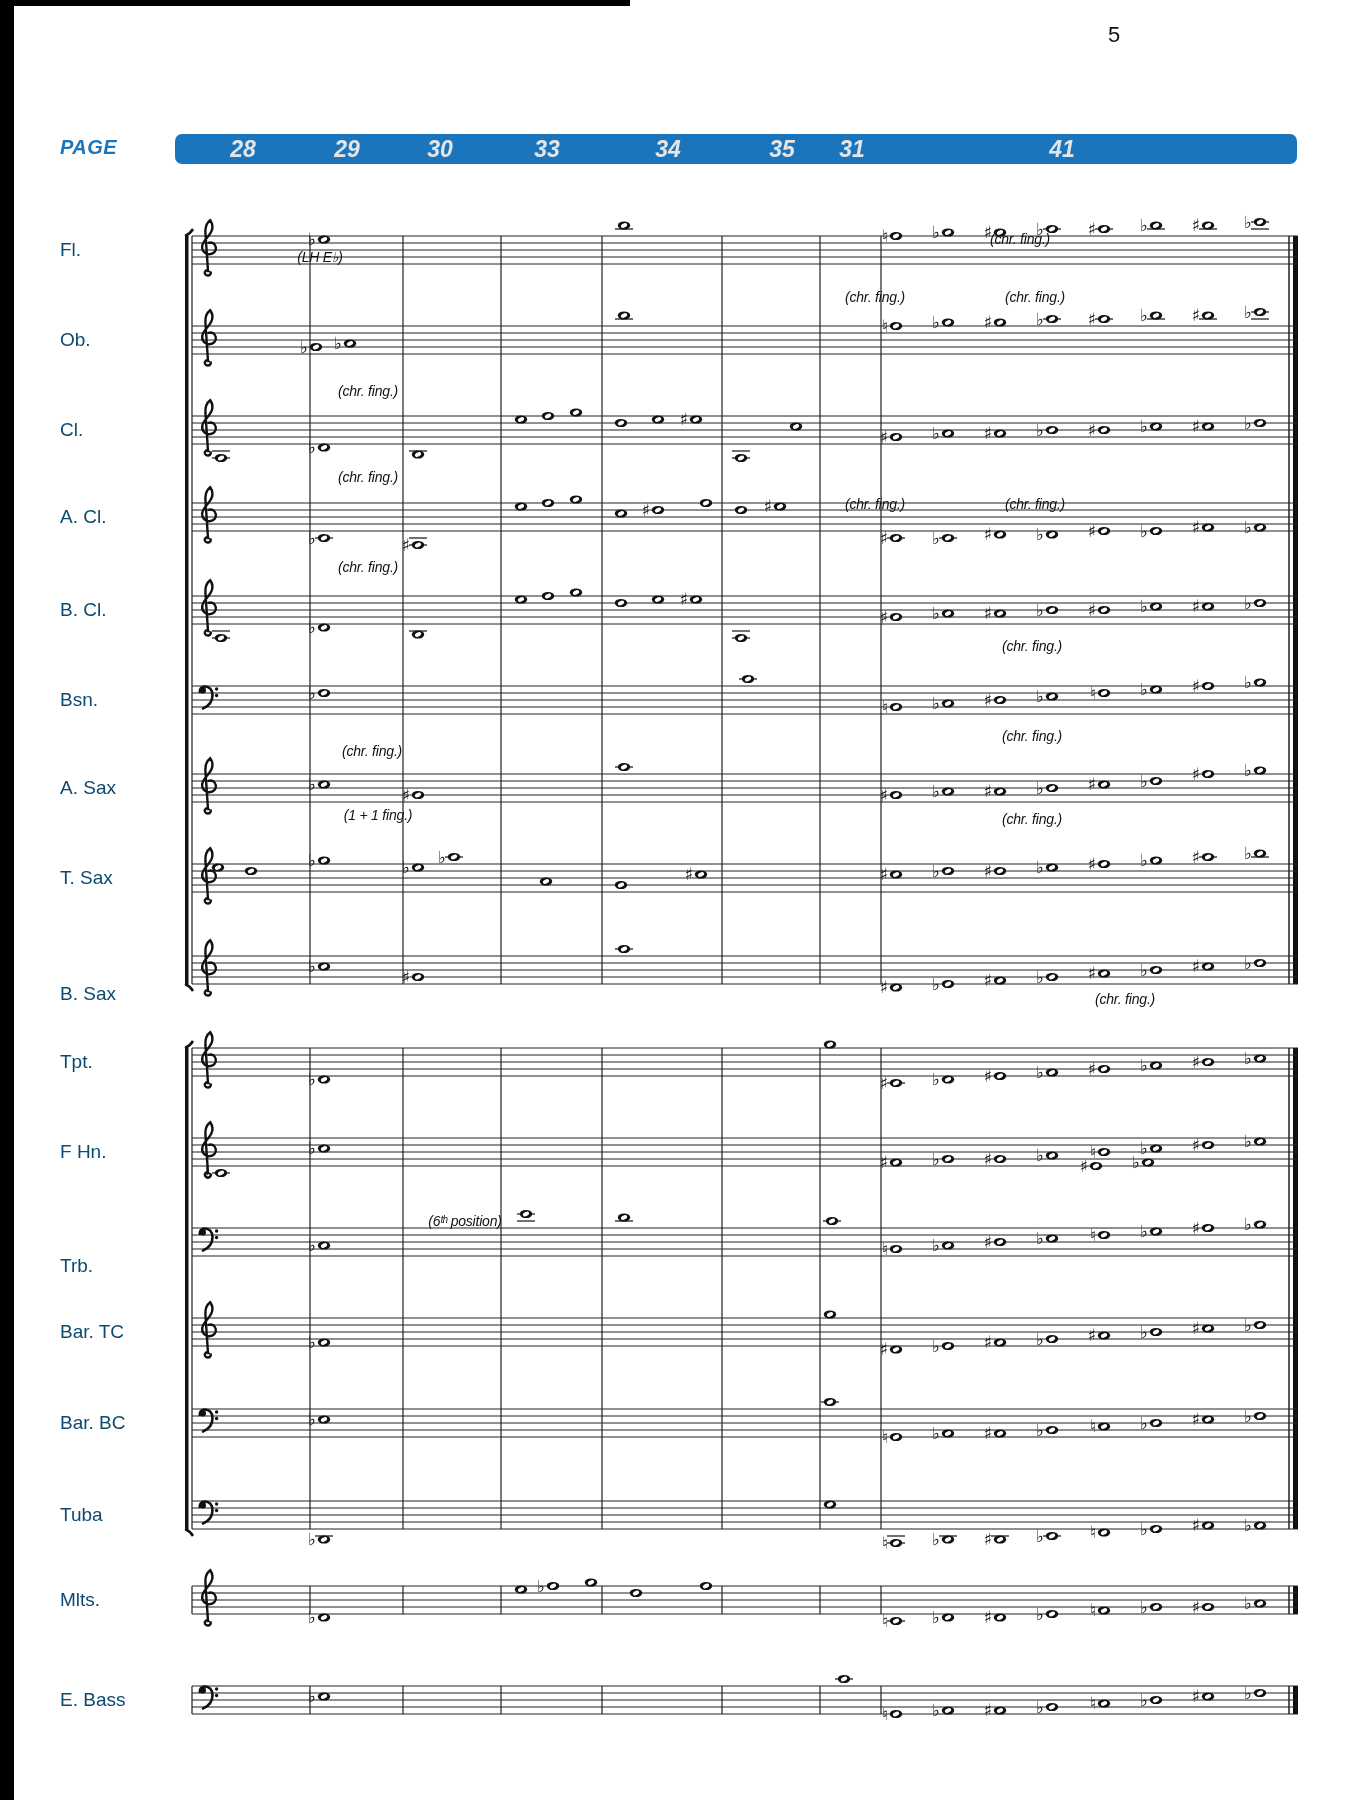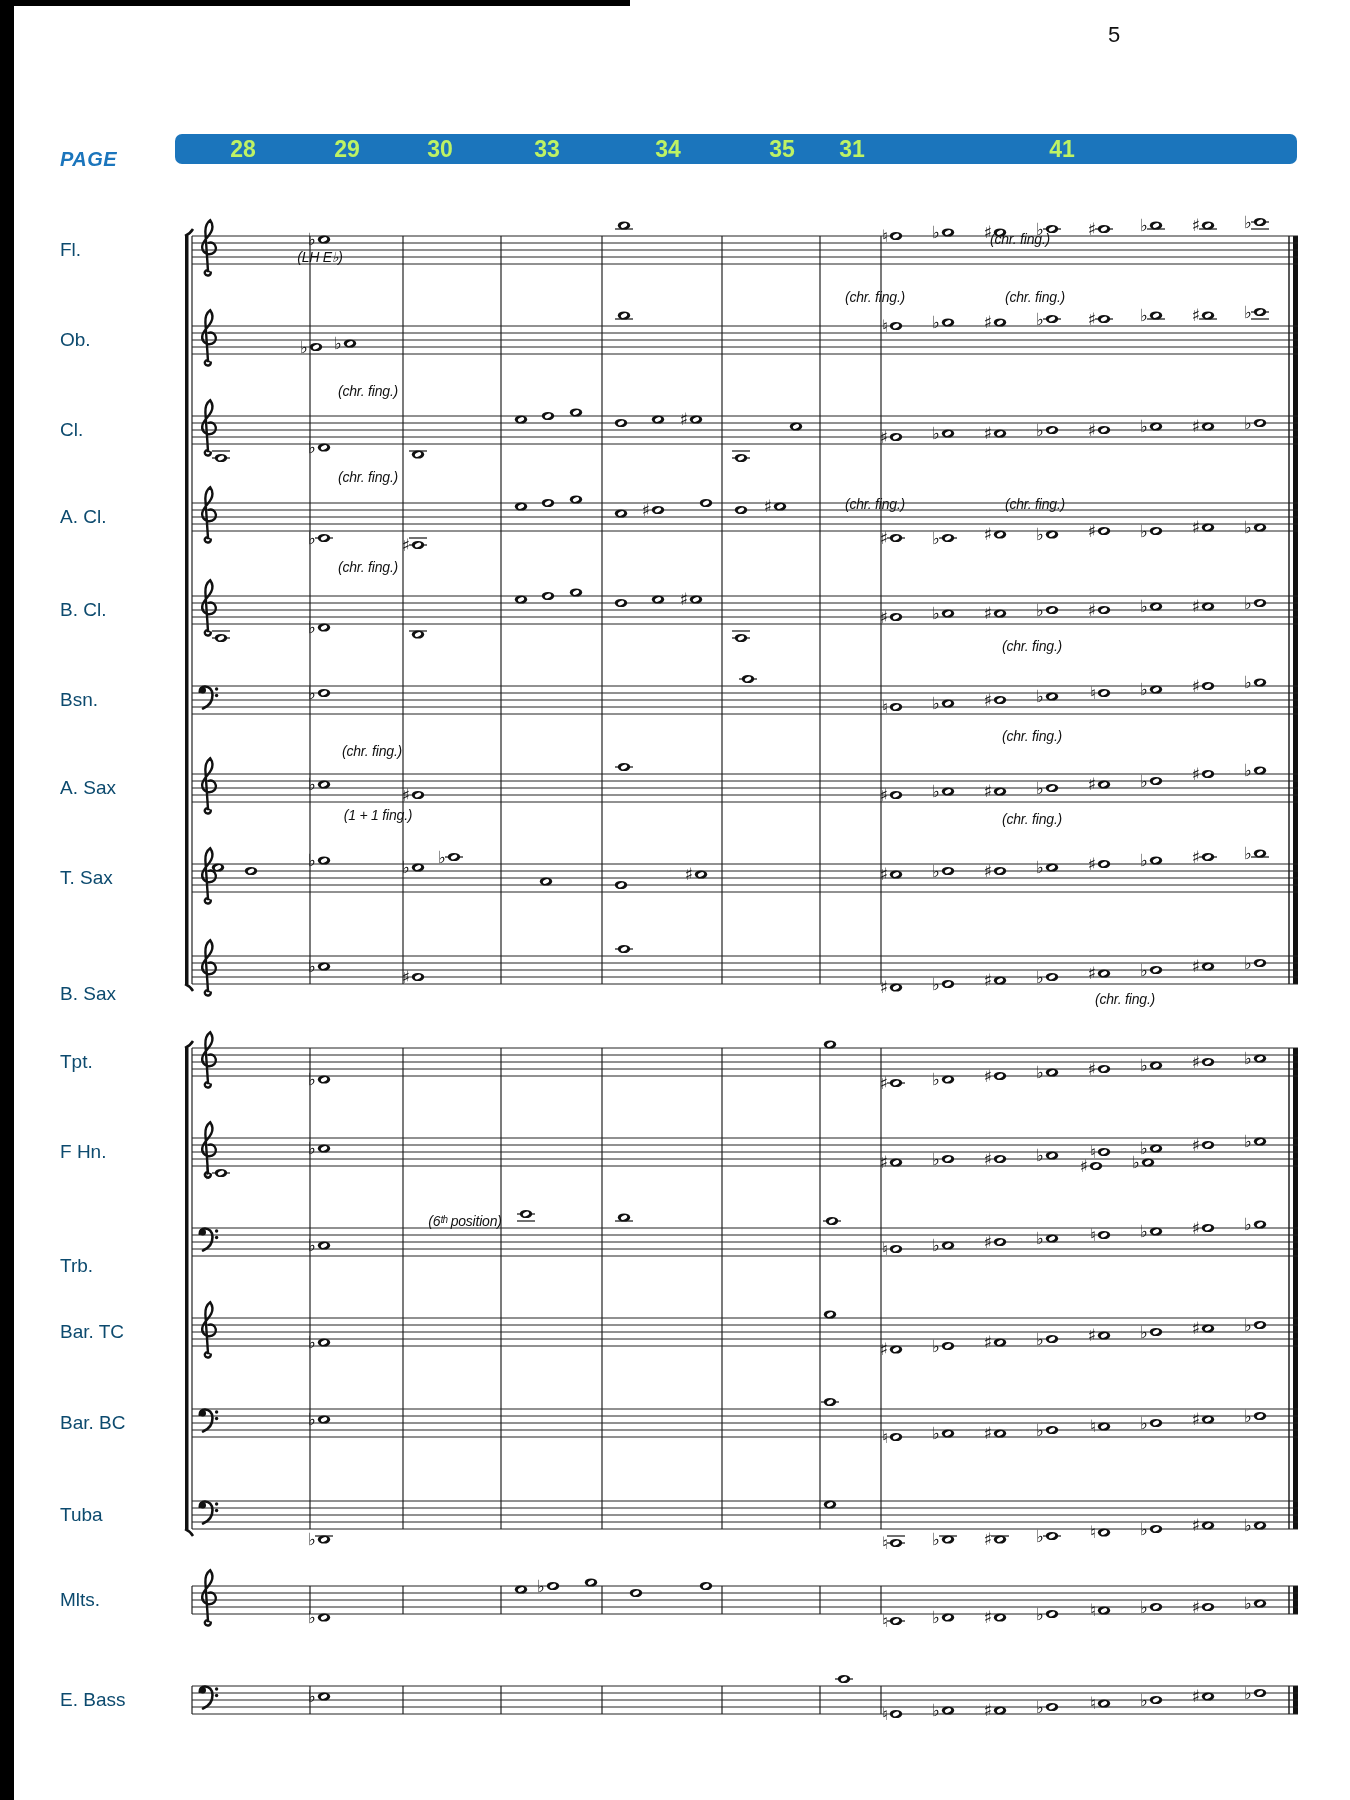--- a/index.html
+++ b/index.html
@@ -5,24 +5,24 @@
   html,body{margin:0;padding:0;background:#777;}
   .page{position:relative;width:1350px;height:1800px;background:#ffffff;overflow:hidden;
         font-family:"Liberation Sans",sans-serif;}
   .edge-left{position:absolute;left:0;top:0;width:14px;height:1800px;background:#000;}
   .edge-top{position:absolute;left:0;top:0;width:630px;height:6px;background:#000;}
   .page-number{position:absolute;left:1108px;top:22px;font-size:22px;color:#111;}
   .doc-title{position:absolute;left:78px;top:52px;margin:0;
       font-family:"DejaVu Serif",serif;font-weight:bold;font-size:43px;color:#231f20;
       letter-spacing:-1px;-webkit-text-stroke:1.6px #231f20;}
   .page-header-label{position:absolute;left:60px;top:136px;font-size:20px;font-weight:bold;
-      font-style:italic;letter-spacing:.5px;margin-top:12px;}
+      font-style:italic;letter-spacing:.5px;}
   .blue-bar{position:absolute;left:175px;top:134px;width:1122px;height:30px;border-radius:7px;}
-  .page-num-cell{position:absolute;top:2px;transform:translateX(-50%);color:#bef264;
-      font-size:23px;font-weight:bold;}
+  .page-num-cell{position:absolute;top:2px;transform:translateX(-50%);color:#e5e5e5;
+      font-size:23px;font-weight:bold;font-style:italic;}
   .instrument-label{position:absolute;font-size:19px;color:#0c4a6e;}
   .annotation{position:absolute;transform:translateX(-50%);font-size:14px;color:#111;
       white-space:nowrap;letter-spacing:-0.2px;font-style:italic;}
   svg.score{position:absolute;left:0;top:0;}
   .staffline,.barline{stroke:#222;}
 </style>
 </head>
 <body>
 
 <div class="page">

